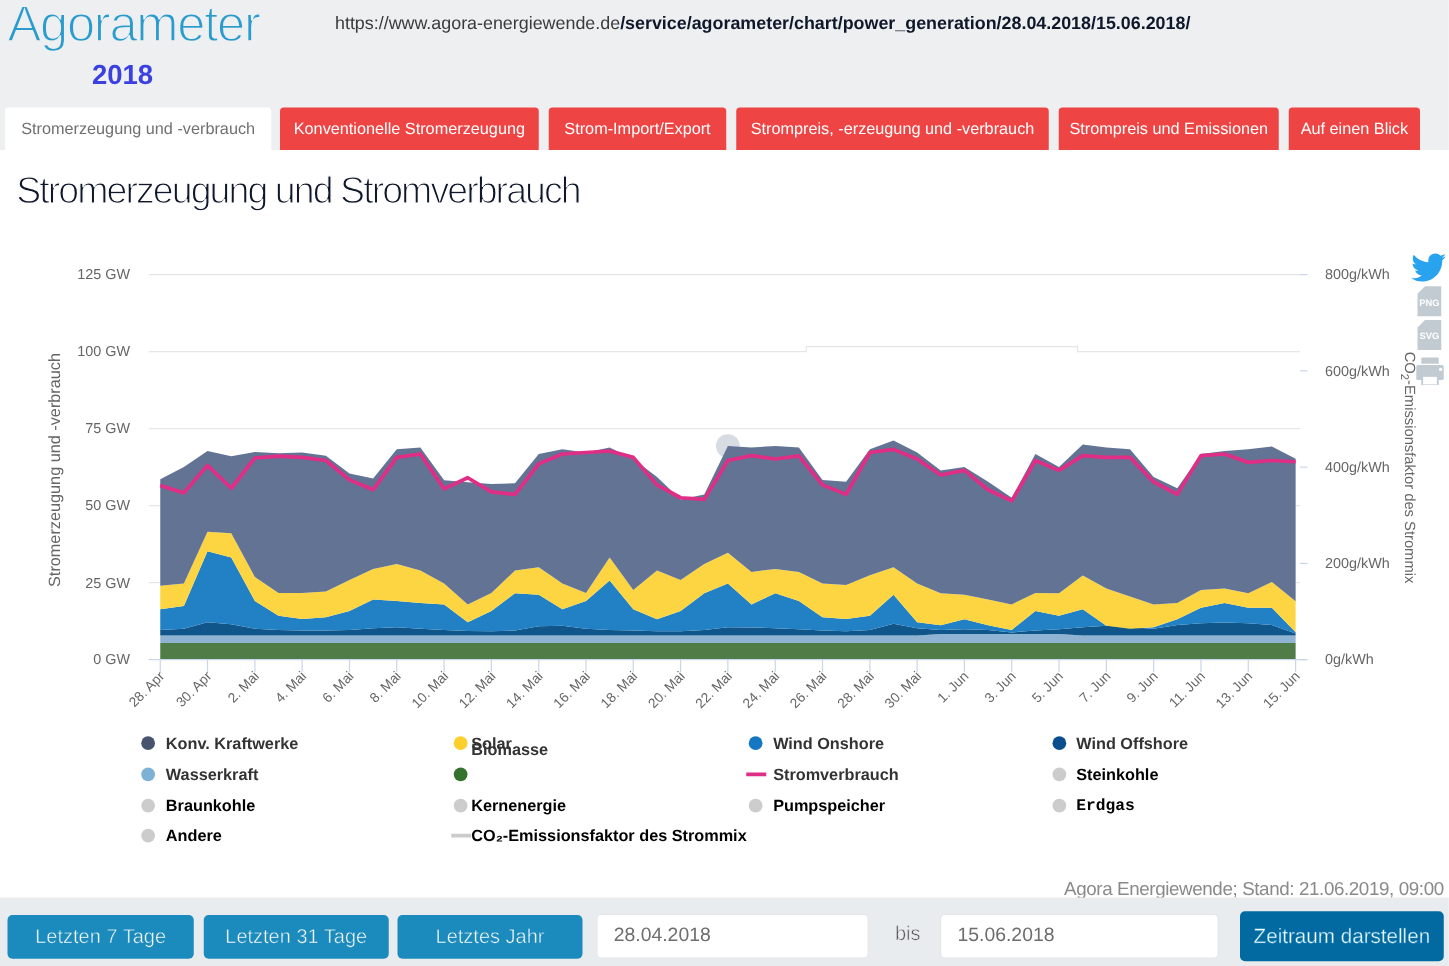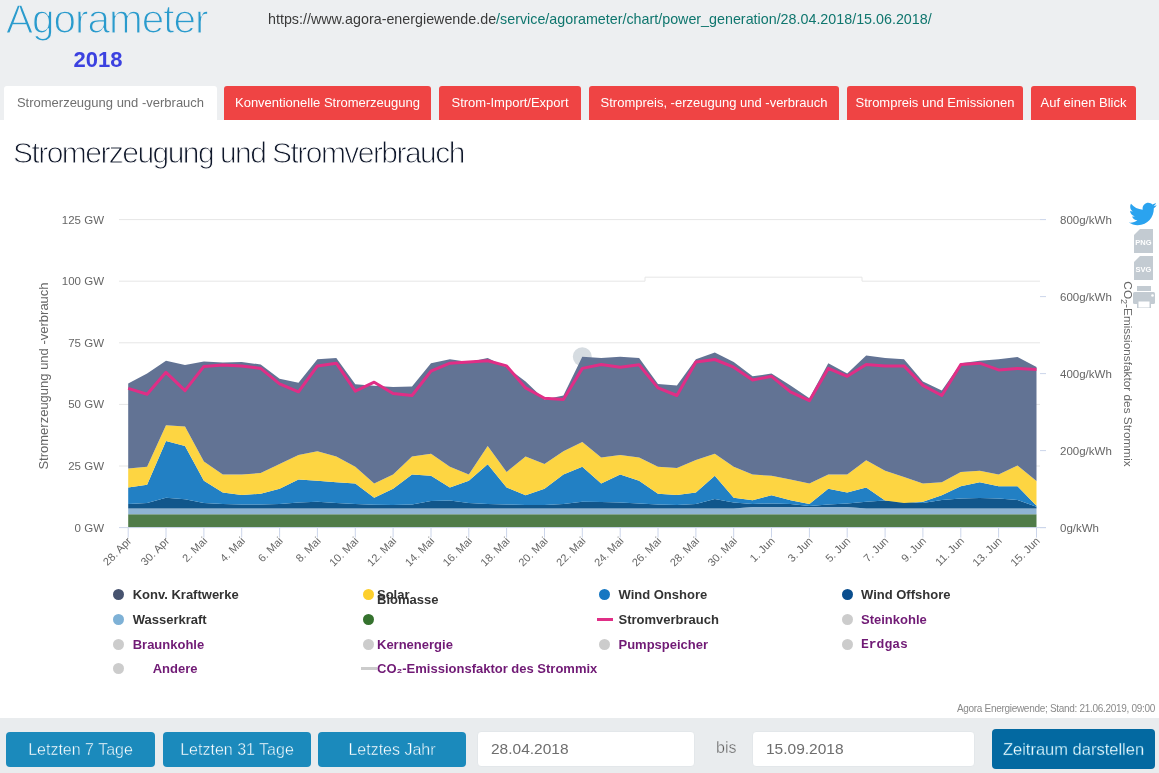--- a/index.html
+++ b/index.html
@@ -4,36 +4,36 @@
 <title>Agorameter</title>
 <style>
   * { margin:0; padding:0; box-sizing:border-box; }
   html,body { width:1159px; height:773px; background:#fff; overflow:hidden;
     font-family:"Liberation Sans", sans-serif; }
   .abs { position:absolute; }
   #header { position:absolute; left:0; top:0; width:1159px; height:120px; background:#edeff1; }
   #brand { position:absolute; left:6px; top:-4px; font-size:40.5px; color:#2a9bcd; letter-spacing:-1px; -webkit-text-stroke:1.25px #edeff1; }
   #year { position:absolute; left:73px; top:47px; width:50px; text-align:center; font-size:22px; font-weight:bold; color:#3b41e0; }
   #url { position:absolute; left:268px; top:11px; font-size:14.3px; color:#3a3a3a; }
-  #url span { color:#0f766e; }
+  #url span { color:#0f172a;font-weight:bold; }
   .tab { position:absolute; top:86px; height:34px; border-radius:3px 3px 0 0; background:#ef4444;
          color:#fff; font-size:13px; text-align:center; line-height:34px; white-space:nowrap; }
   .tab.active { background:#fff; color:#707070; }
   #h1 { position:absolute; left:13px; top:136px; font-size:30px; color:#0f172a; letter-spacing:-1.55px; -webkit-text-stroke:0.95px #fff; }
-  #note { position:absolute; right:4px; top:703px; font-size:10px; letter-spacing:-0.3px; color:#8a8a8a; }
+  #note { position:absolute; right:4px; top:703px; font-size:15px; letter-spacing:-0.3px; color:#8a8a8a; }
   #footer { position:absolute; left:0; top:718px; width:1159px; height:55px; background:#e9ecee; }
   .fbtn { position:absolute; top:732px; height:35px; background:#1b8abc; border-radius:4px; color:#fff;
           font-size:16px; text-align:center; line-height:35px; -webkit-text-stroke:0.4px #1b8abc; }
   .dfield { position:absolute; top:731px; height:36px; background:#fff; border:1px solid #e3e7ea; border-radius:4px;
             font-size:15.5px; color:#6e6e6e; line-height:34px; padding-left:13px; }
   #bis { position:absolute; left:716px; top:739px; font-size:16px; color:#555; -webkit-text-stroke:0.4px #e9ecee; }
   .legdot { position:absolute; width:11px; height:11px; border-radius:50%; }
   .legline { position:absolute; width:16px; height:3px; }
   .legtxt { position:absolute; font-size:13px; font-weight:bold; color:#333; white-space:nowrap; }
-  .legtxt.off { color:#701a75; }
+  .legtxt.off { color:#000000; }
 </style>
 </head>
 <body>
 <div id="header"></div>
 <div id="brand">Agorameter</div>
 <div id="year">2018</div>
 <div id="url">https://www.agora-energiewende.de<span>/service/agorameter/chart/power_generation/28.04.2018/15.06.2018/</span></div>
 
 <div class="tab active" style="left:4px; width:213px;">Stromerzeugung und -verbrauch</div>
 <div class="tab" style="left:224px; width:207px;">Konventionelle Stromerzeugung</div>
@@ -146,21 +146,21 @@
   <circle cx="24.5" cy="97.5" r="1.3" fill="#fff"></circle>
 </svg>
 
 <span class="legdot" style="left:113px; top:588.9px; background:#47536f;"></span>
 <span class="legtxt" style="left:132.7px; top:586.9px;">Konv. Kraftwerke</span>
 <span class="legdot" style="left:113px; top:614.0px; background:#7eb1d6;"></span>
 <span class="legtxt" style="left:132.7px; top:612.0px;">Wasserkraft</span>
 <span class="legdot" style="left:113px; top:638.6px; background:#cccccc;"></span>
 <span class="legtxt off" style="left:132.7px; top:636.6px;">Braunkohle</span>
 <span class="legdot" style="left:113px; top:663.3px; background:#cccccc;"></span>
-<span class="legtxt off" style="left:132.7px; top:661.3px;margin-left:20px;">Andere</span>
+<span class="legtxt off" style="left:132.7px; top:661.3px;">Andere</span>
 <span class="legdot" style="left:362.5px; top:588.9px; background:#fdcf2c;"></span>
 <span class="legtxt" style="left:377px; top:586.9px;">Solar</span>
 <span class="legdot" style="left:362.5px; top:614.0px; background:#35722e;"></span>
 <span class="legtxt" style="left:377px; top:592px;">Biomasse</span>
 <span class="legdot" style="left:362.5px; top:638.6px; background:#cccccc;"></span>
 <span class="legtxt off" style="left:377px; top:636.6px;">Kernenergie</span>
 <span class="legline" style="left:360.5px; top:667.3px; background:#cccccc;"></span>
 <span class="legtxt off" style="left:377px; top:661.3px;">CO₂-Emissionsfaktor des Strommix</span>
 <span class="legdot" style="left:598.5px; top:588.9px; background:#1577c2;"></span>
 <span class="legtxt" style="left:618.5px; top:586.9px;">Wind Onshore</span>
@@ -175,14 +175,14 @@
 <span class="legdot" style="left:842px; top:638.6px; background:#cccccc;"></span>
 <span class="legtxt off" style="left:861px; top:636.6px;font-family:Liberation Mono, monospace;">Erdgas</span>
 
 <div id="note">Agora Energiewende; Stand: 21.06.2019, 09:00</div>
 <div id="footer"></div>
 <div class="fbtn" style="left:6px; width:149px;">Letzten 7 Tage</div>
 <div class="fbtn" style="left:163px; width:148px;">Letzten 31 Tage</div>
 <div class="fbtn" style="left:318px; width:148px;">Letztes Jahr</div>
 <div class="dfield" style="left:477px; width:218px;">28.04.2018</div>
 <div id="bis">bis</div>
-<div class="dfield" style="left:752px; width:223px;">15.09.2018</div>
+<div class="dfield" style="left:752px; width:223px;">15.06.2018</div>
 <div class="fbtn" style="left:992px; width:163px; top:729px; height:40px; line-height:40px; font-size:16.5px; background:#0369a1;">Zeitraum darstellen</div>
 
 </body></html>

